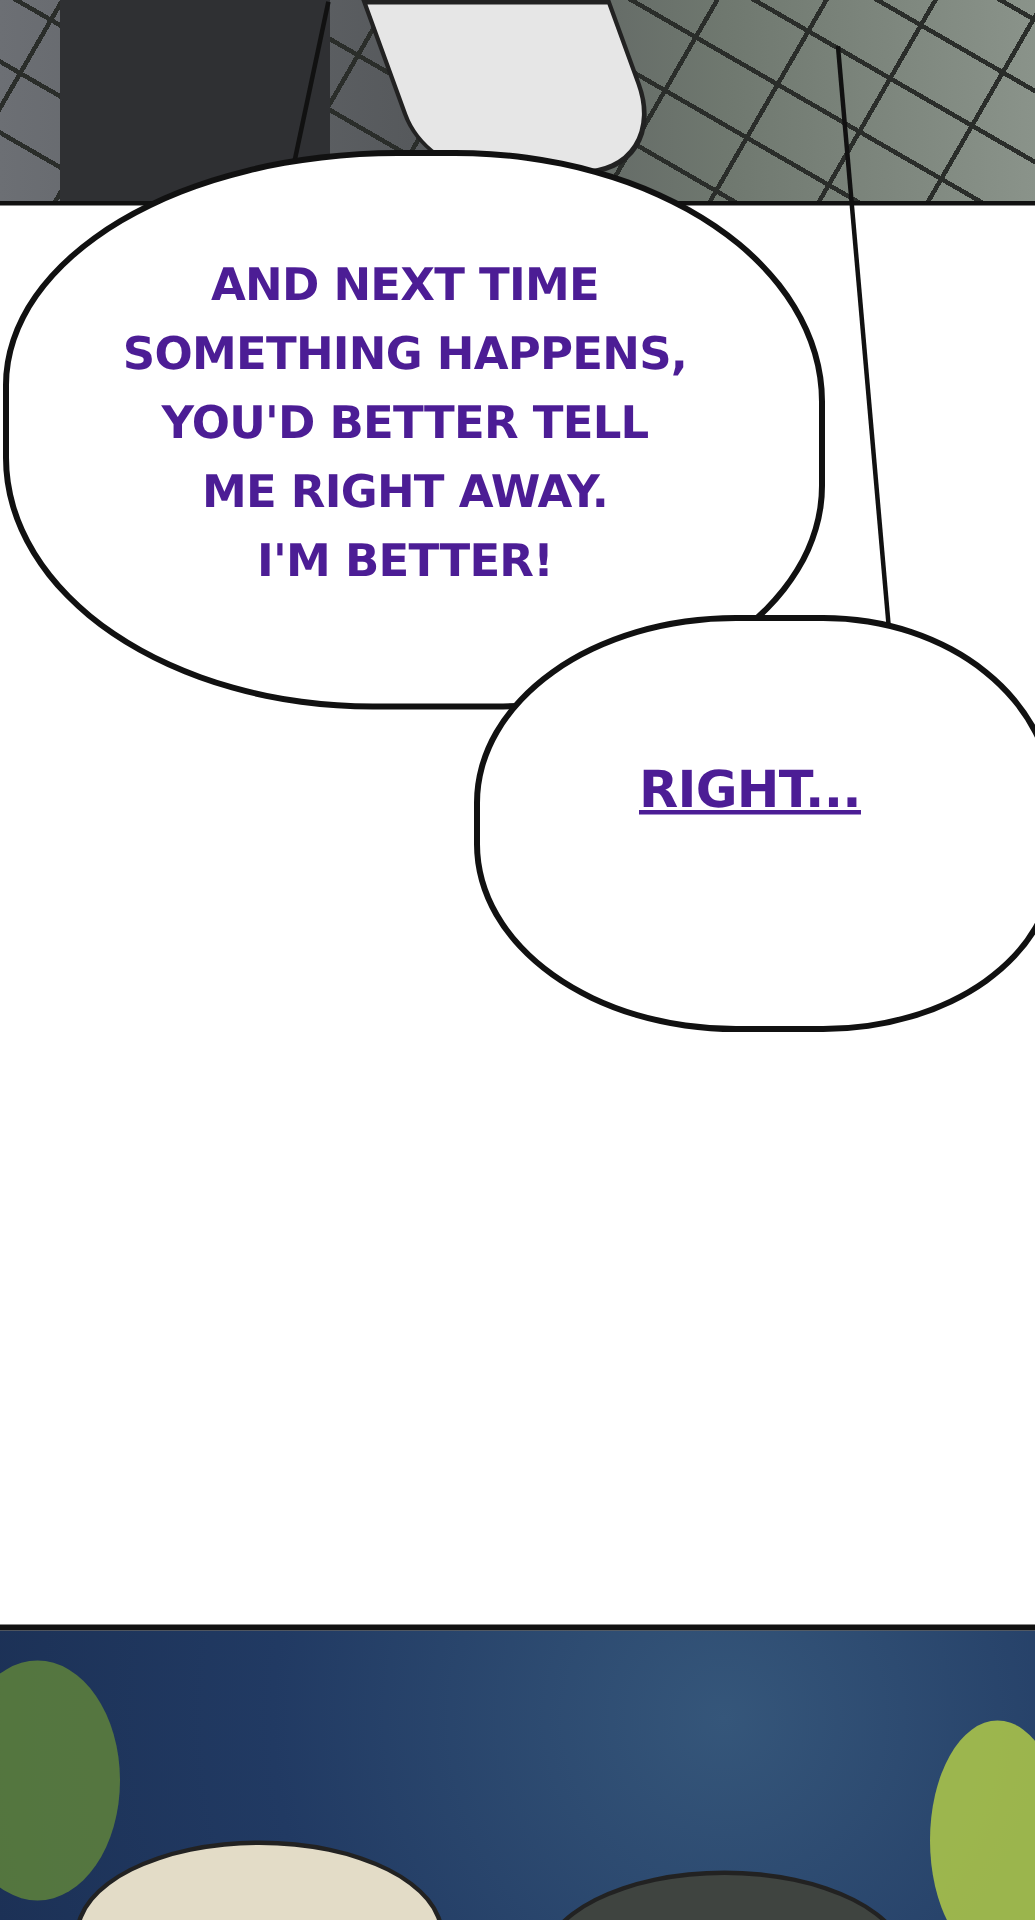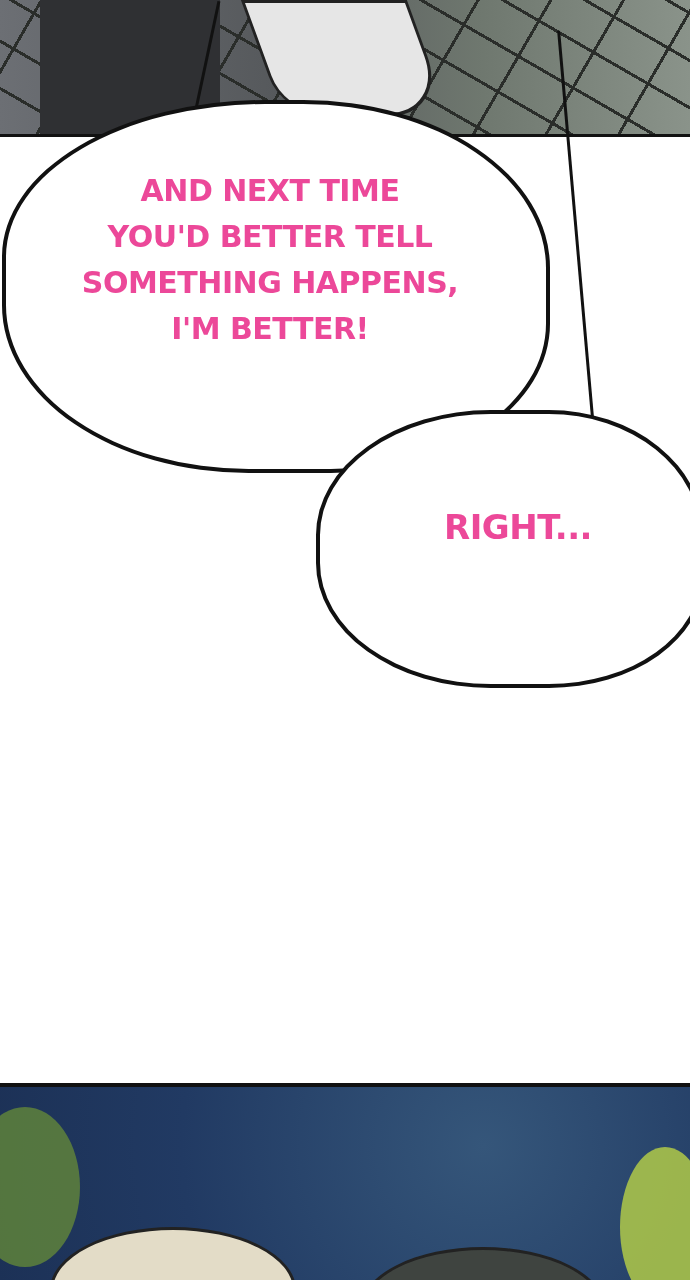--- a/index.html
+++ b/index.html
@@ -10,23 +10,23 @@
       repeating-linear-gradient(-60deg, transparent 0 60px, #2a2d2a 60px 63px),
       linear-gradient(90deg, #6c6f74 0%, #56595c 40%, #6f786f 70%, #8a938a 100%);
   }
   .figure-leg { position:absolute; left:40px; top:0; width:180px; height:134px; background:#2f3033; }
   .shoe { position:absolute; left:262px; top:0; width:160px; height:110px; background:#e6e6e6; border:3px solid #222;
     border-radius:0 0 60px 40px; transform:skewX(20deg); }
   .bubble { position:absolute; background:#fff; border:4px solid #111; }
   .bubble1 { left:2px; top:100px; width:540px; height:365px; border-radius:48% 45% 40% 45% / 42% 45% 40% 45%; }
   .bubble2 { left:316px; top:410px; width:380px; height:270px; border-radius:45% 40% 40% 45% / 45% 45% 40% 45%; }
   .tail { position:absolute; width:3px; background:#111; }
-  .text { position:absolute; font-weight:bold; color:#ec4899; text-align:center; font-size:30px; line-height:46px; letter-spacing:-0.5px; }
+  .text { position:absolute; font-weight:bold; color:#4c1d95; text-align:center; font-size:30px; line-height:46px; letter-spacing:-0.5px; }
   .t1 { left:70px; top:168px; width:400px; }
-  .t2 { left:418px; top:500px; width:200px; font-size:34px; line-height:54px; }
+  .t2 { left:400px; top:500px; width:200px; font-size:34px; line-height:54px;text-decoration:underline; }
   .panel-bottom { position:absolute; left:0; top:1083px; width:690px; height:197px; border-top:4px solid #111;
     background: radial-gradient(circle at 70% 30%, #35567a 0%, #213a63 60%, #1c3156 100%); overflow:hidden; }
   .leaf-l { position:absolute; left:-30px; top:20px; width:110px; height:160px; border-radius:50%; background:#5b7d3d; opacity:0.9; }
   .leaf-r { position:absolute; right:-20px; top:60px; width:90px; height:160px; border-radius:50%; background:#a9c24a; opacity:0.9; }
   .head1 { position:absolute; left:50px; top:140px; width:240px; height:120px; border-radius:50% 50% 0 0; background:#e3dcc7; border:3px solid #222; }
   .head2 { position:absolute; left:360px; top:160px; width:240px; height:120px; border-radius:50% 50% 0 0; background:#3f4440; border:3px solid #222; }
 </style>
 </head>
 <body>
 
@@ -36,22 +36,23 @@
 </div>
 
 <div class="tail" style="left:206px;top:0;height:110px;transform:rotate(12deg);"></div>
 <div class="tail" style="left:575px;top:30px;height:410px;transform:rotate(-5deg);"></div>
 
 <div class="bubble bubble1"></div>
 <div class="bubble bubble2"></div>
 
 <div class="text t1">
   <div>AND NEXT TIME</div>
+  <div>SOMETHING HAPPENS,</div>
   <div>YOU'D BETTER TELL</div>
-  <div>SOMETHING HAPPENS,</div>
+  <div>ME RIGHT AWAY.</div>
   <div>I'M BETTER!</div>
 </div>
 
 <div class="text t2">
   <div>RIGHT...</div>
 </div>
 
 <div class="panel-bottom">
   <div class="leaf-l"></div>
   <div class="leaf-r"></div>

